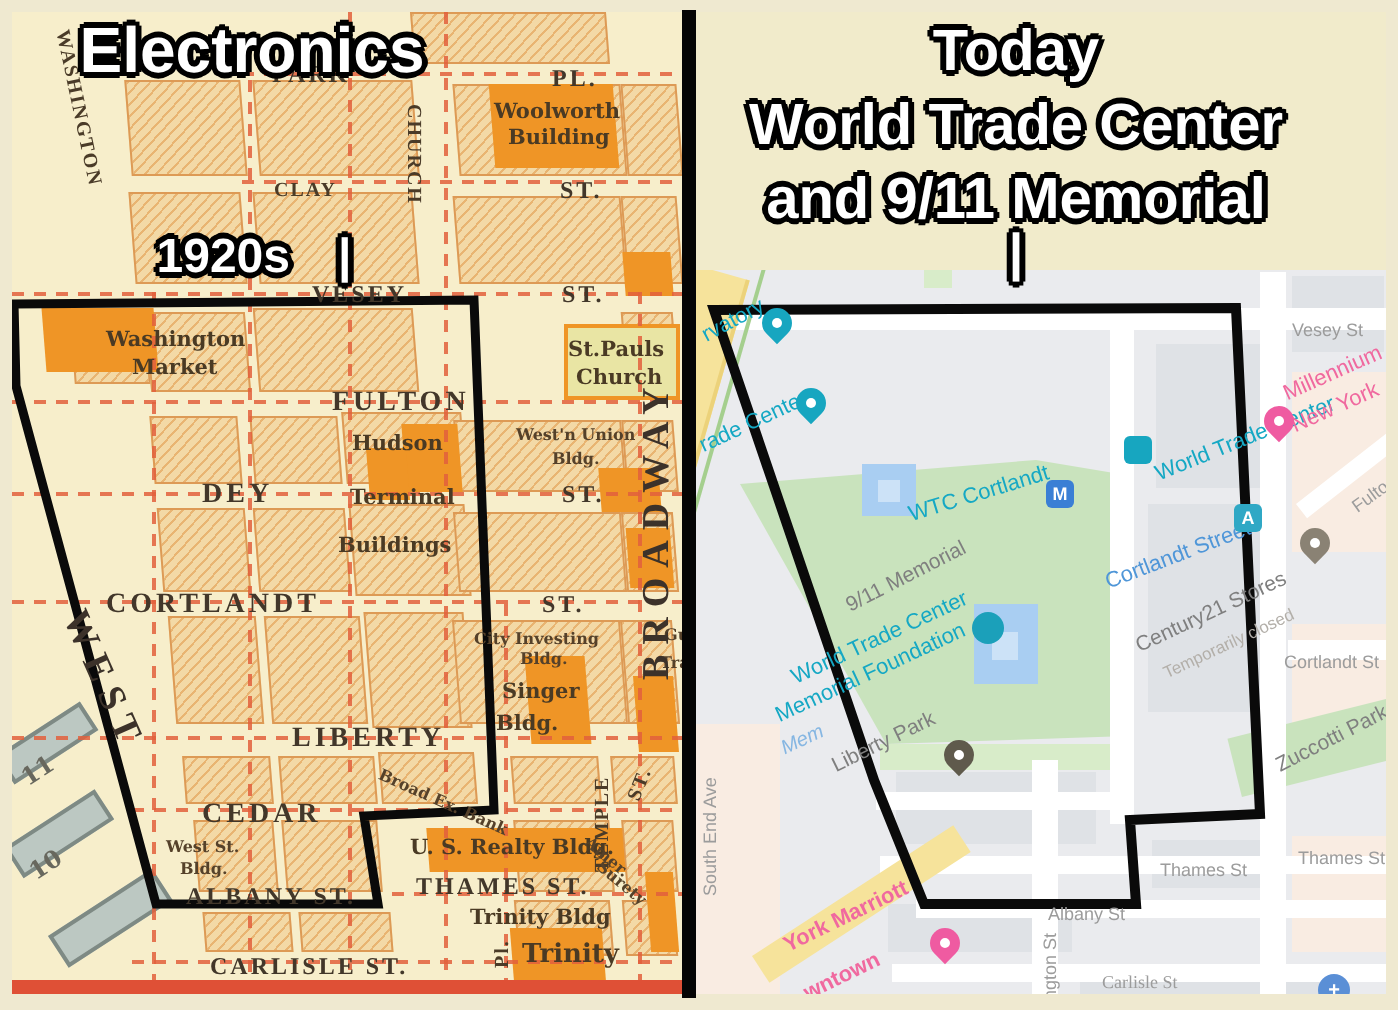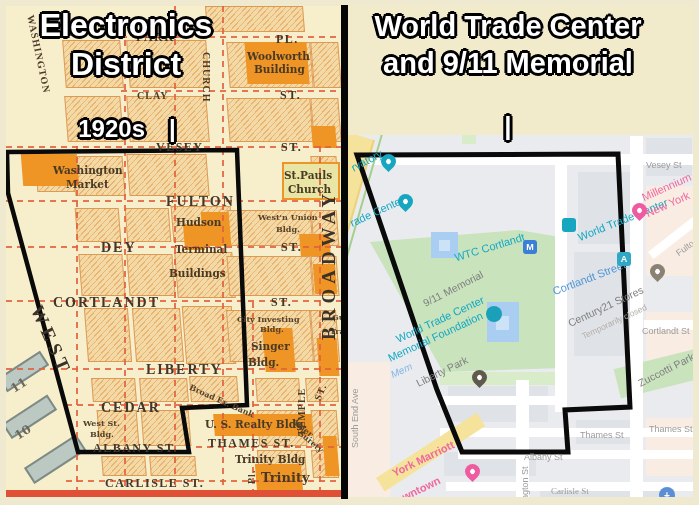--- a/index.html
+++ b/index.html
@@ -204,21 +204,20 @@
         <span class="lbl lb2" style="left: 291px; top: 410px; transform: rotate(40deg);">Amer.</span>
         <span class="lbl lb2" style="left: 297px; top: 422px; transform: rotate(40deg);">Surety</span>
         <span class="lbl lbig" style="left: 312px; top: 334px; transform: rotate(-90deg);">BROADWAY</span>
         <span class="lbl lbig" style="left: 40px; top: 296px; transform: rotate(66deg);">WEST</span>
         <span class="lbl lpier" style="left: 2px; top: 378px; transform: rotate(-33deg);">11</span>
         <span class="lbl lpier" style="left: 6px; top: 425px; transform: rotate(-33deg);">10</span>
       </div>
 
     <div id="left-title" class="overlay-title">
       <div>Electronics</div>
-      <div>District</div>
     </div>
     <div id="era-row" class="overlay-title">
       <span>1920s</span>
       <span>|</span>
     </div>
   </div>
 
   <div id="divider"></div>
 
   <div id="right-map">
@@ -305,19 +304,20 @@
         <span class="lbl rg" style="left: 176px; top: 446px;">Albany St</span>
         <span class="lbl rg" style="left: 203px; top: 480px; font-family: Liberation Serif, serif;">Carlisle St</span>
         <span class="lbl rg" style="left: 2px; top: 442px; transform: rotate(-90deg);">South End Ave</span>
         <span class="lbl rg" style="left: 172px; top: 494px; transform: rotate(-90deg);">ngton St</span>
         <span class="lbl rpb" style="left: 42px; top: 462px; transform: rotate(-26deg);">York Marriott</span>
         <span class="lbl rpb" style="left: 52px; top: 486px; transform: rotate(-26deg);">wntown</span>
       </div>
 
     <div id="right-band"></div>
     <div id="right-title" class="overlay-title">
+      <div>Today</div>
       <div>World Trade Center</div>
       <div>and 9/11 Memorial</div>
     </div>
     <div id="right-tick" class="overlay-title">|</div>
   </div>
 
 </div>
 
 </body></html>

